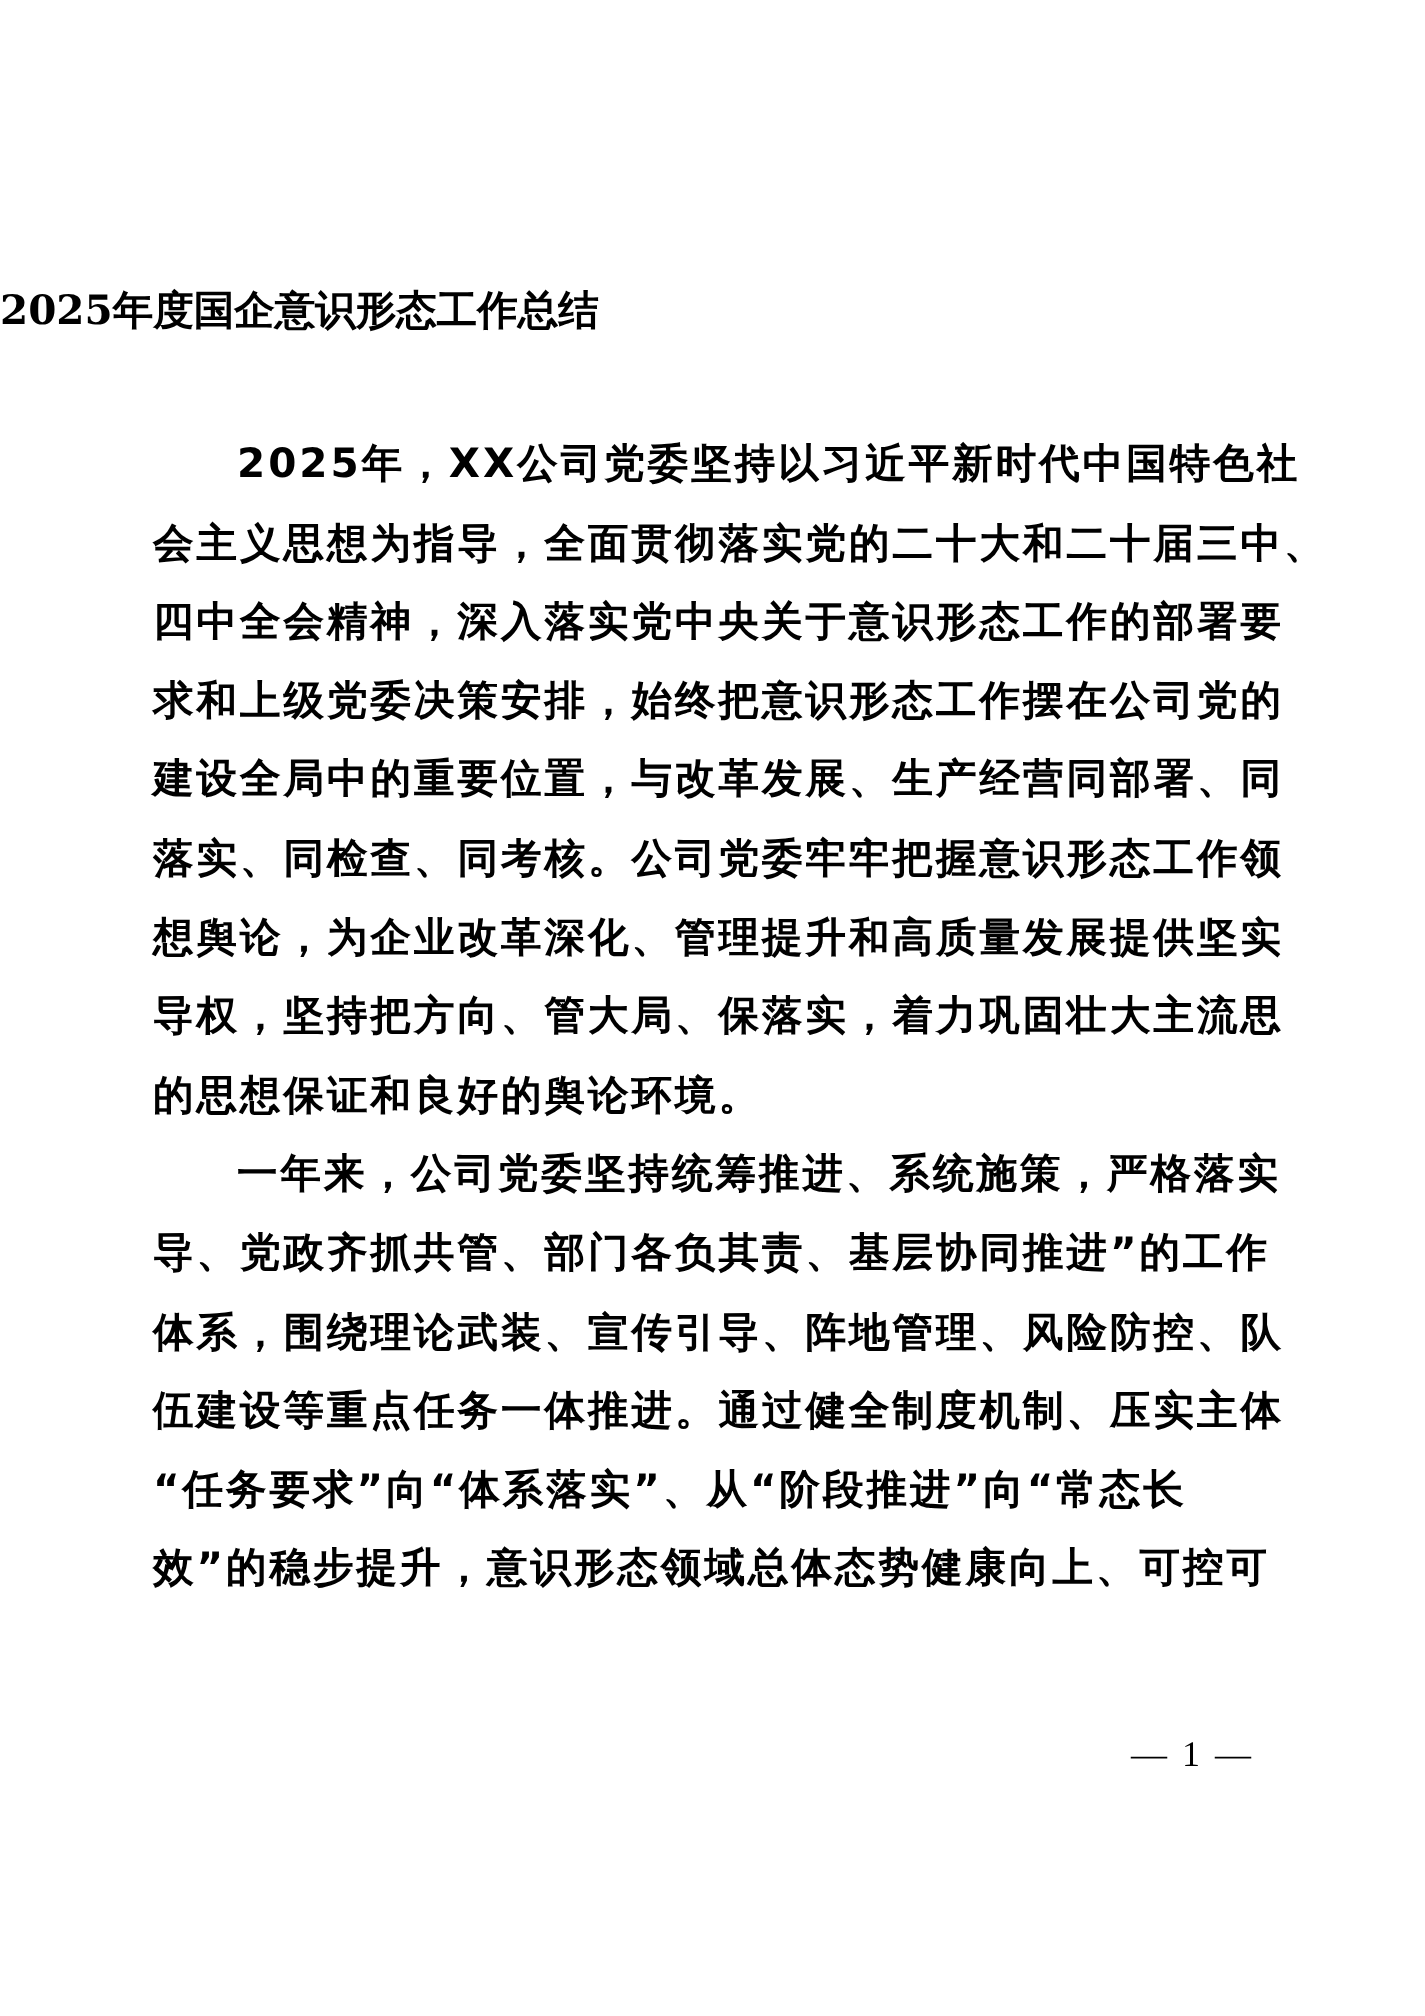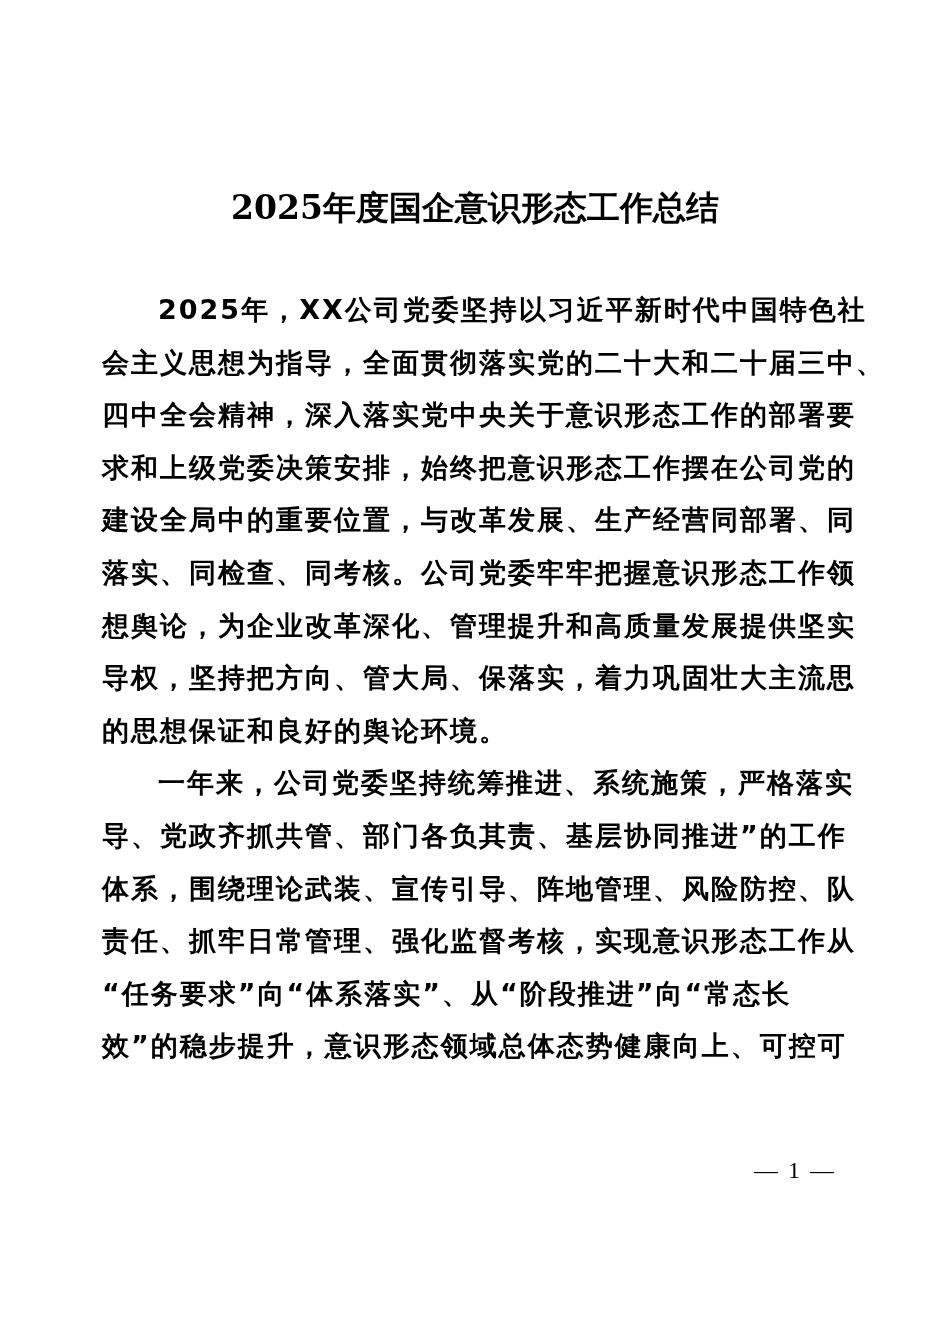--- a/index.html
+++ b/index.html
@@ -21,22 +21,22 @@
       top: 0;
       width: 950px;
       height: 1344px;
       background: #ffffff;
     }
     .title {
       position: absolute;
       left: 0;
       top: 186px;
       width: 950px;
-      text-align: center;
-      font-size: 33px;
+      text-align: left;
+      font-size: 27px;
       line-height: 44px;
       font-weight: bold;
       font-family: "DejaVu Serif", "Liberation Serif", serif;
       letter-spacing: 0px;
     }
     .body-text {
       position: absolute;
       left: 102px;
       top: 287px;
       width: 760px;
@@ -85,20 +85,20 @@
     <div class="line">建设全局中的重要位置，与改革发展、生产经营同部署、同</div>
     <div class="line">落实、同检查、同考核。公司党委牢牢把握意识形态工作领</div>
     <div class="line">想舆论，为企业改革深化、管理提升和高质量发展提供坚实</div>
     <div class="line">导权，坚持把方向、管大局、保落实，着力巩固壮大主流思</div>
     <div class="line">的思想保证和良好的舆论环境。</div>
 
 
     <div class="line indent">一年来，公司党委坚持统筹推进、系统施策，严格落实</div>
     <div class="line">导、党政齐抓共管、部门各负其责、基层协同推进”的工作</div>
     <div class="line">体系，围绕理论武装、宣传引导、阵地管理、风险防控、队</div>
-    <div class="line">责任、抓牢日常管理、强化监督考核，实现意识形态工作从</div>
+    <div class="line">伍建设等重点任务一体推进。通过健全制度机制、压实主体</div>
     <div class="line">“任务要求”向“体系落实”、从“阶段推进”向“常态长</div>
     <div class="line">效”的稳步提升，意识形态领域总体态势健康向上、可控可</div>
   </div>
 
   <div class="footer">— 1 —</div>
 
 </div>
 
 </body></html>

